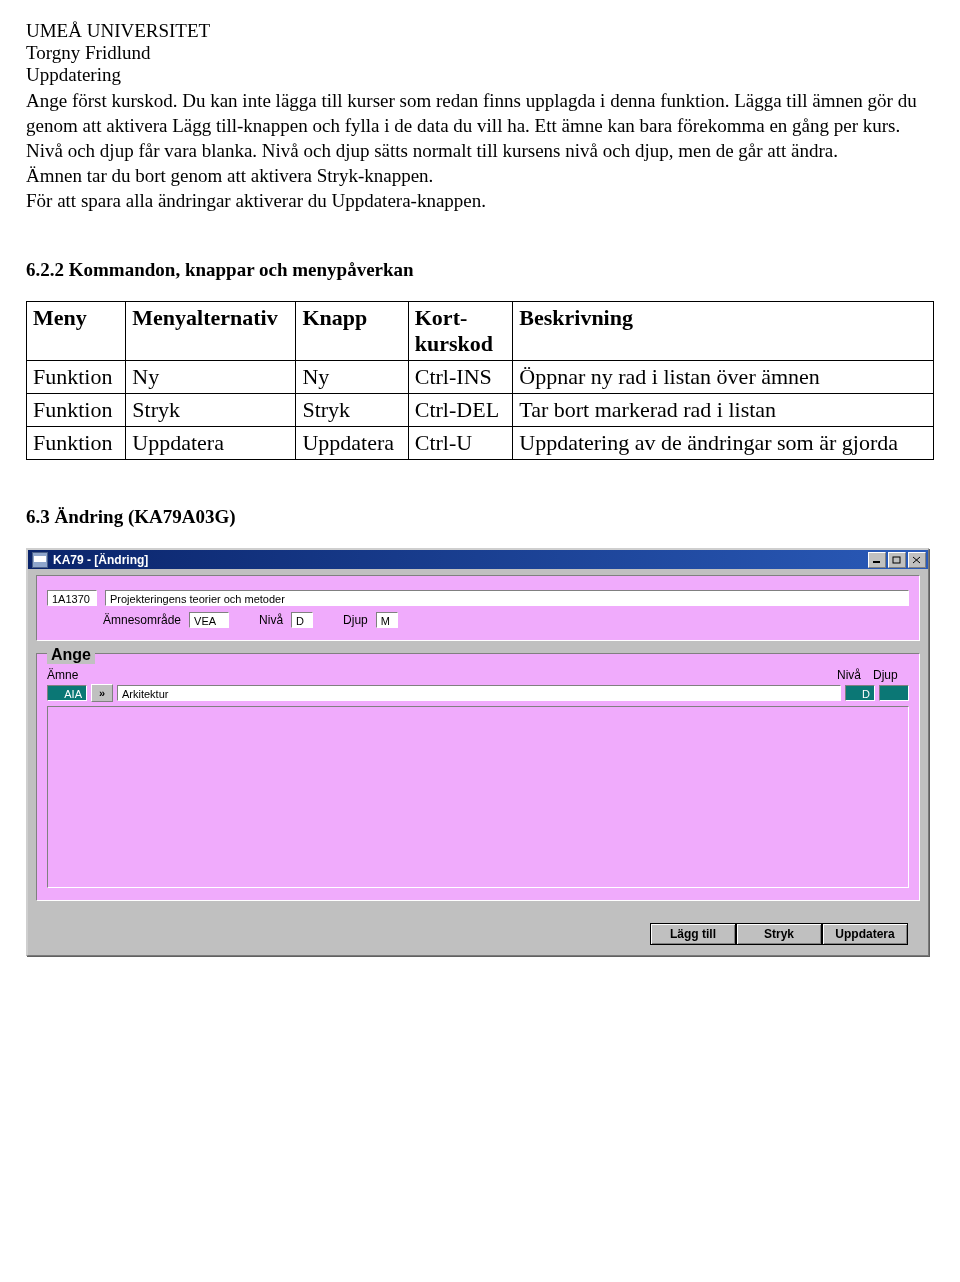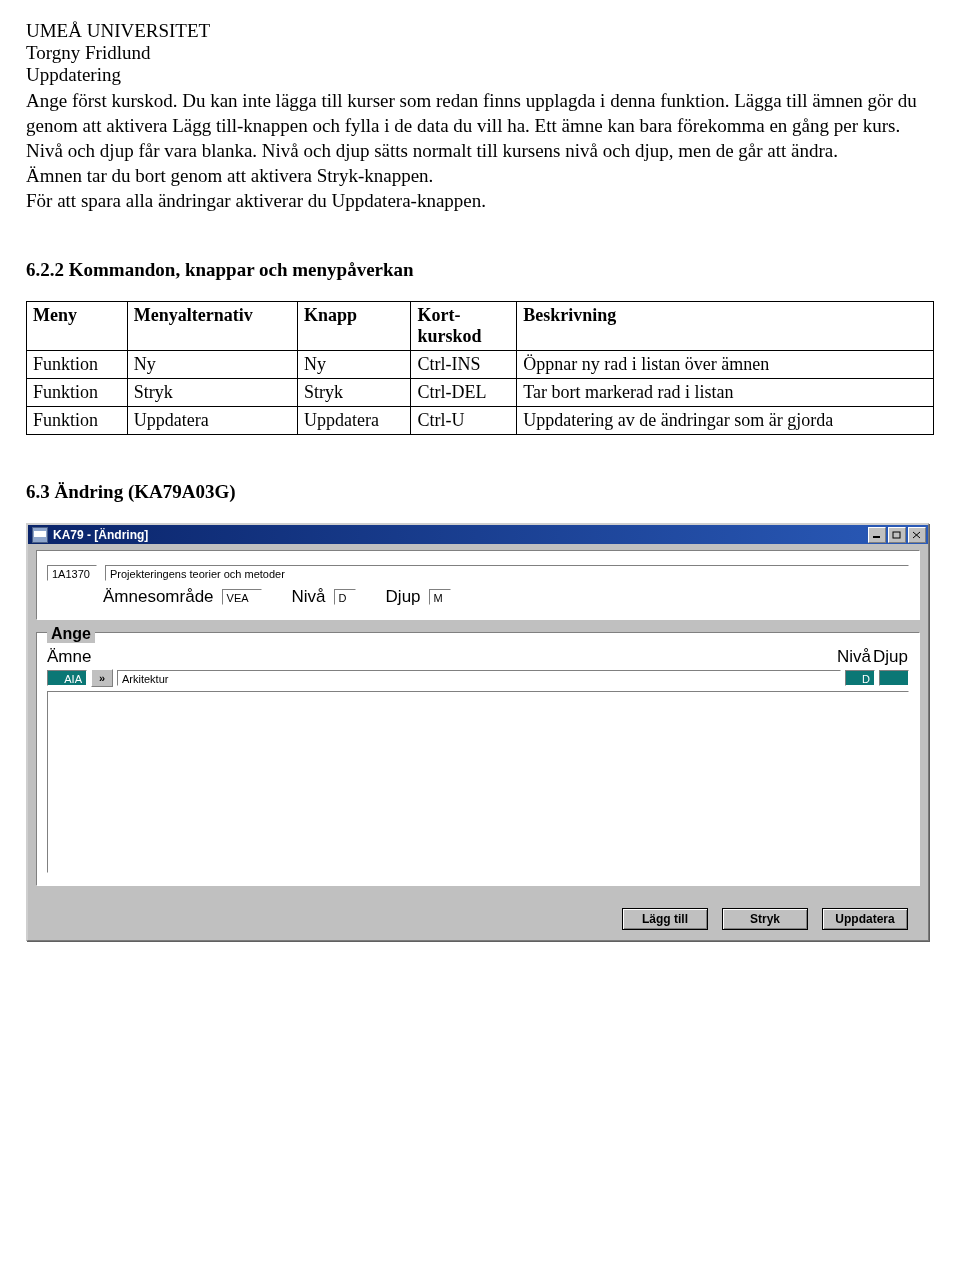--- a/index.html
+++ b/index.html
@@ -27,21 +27,21 @@
   }
   h3.sec {
     font-weight: bold;
     font-size: 19px;
     margin: 46px 0 20px 0;
   }
   table.cmd {
     border-collapse: collapse;
     width: 100%;
     font-family: "Times New Roman", Times, serif;
-    font-size: 18px;
+    font-size: 22px;
     margin-top: 3px;
   }
   table.cmd th, table.cmd td {
     border: 1px solid #000;
     padding: 3px 6px;
     text-align: left;
     vertical-align: top;
   }
   table.cmd th {
     font-weight: bold;
@@ -94,21 +94,21 @@
   .client-area {
     background: #c0c0c0;
     padding: 6px 8px 10px 8px;
   }
   .panel {
     border: 1px solid #808080;
     border-bottom-color:#fff;border-right-color:#fff;
     position: relative;
     padding: 14px 10px 12px 10px;
     margin-bottom: 12px;
-    background: #ffffff;
+    background: #f0abfc;
   }
   .panel .legend {
     position: absolute;
     top: -8px;
     left: 10px;
     background: #c0c0c0;
     padding: 0 4px;
     font-weight: bold;
     font-size: 16px;
   }
@@ -119,21 +119,21 @@
     height: 16px;
     padding: 1px 4px;
     font-size: 11px;
     font-family: Tahoma, Verdana, Arial, sans-serif;
     line-height: 14px;
     display: inline-block;
     box-sizing: border-box;
   }
   .inset-field.teal { background:#0b7775; color:#fff;text-align:right; }
   .row { display:flex; align-items:center; gap:6px; }
-  .label-sm { font-size:17px; }
+  .label-sm { font-size:12px; }
 
   
   .info-panel .row1 { margin-bottom: 6px; }
   .info-panel .row2 { padding-left: 56px; }
 
   
   .ange-panel .hdr-row {
     display:flex; align-items:flex-start; width:100%;
     margin-bottom:2px;
   }
@@ -155,21 +155,20 @@
   .ange-list {
     height: 180px;
     margin-top: 4px;
     border:1px solid #808080;
     border-bottom-color:#fff;border-right-color:#fff;
   }
 
   .bottom-buttons {
     display:flex;
     justify-content:flex-end;
-    gap:14px;
     padding: 10px 12px 0 0;
   }
   .action-btn {
     min-width:86px;
     height:22px;
     background:#c0c0c0;
     border:1px solid #000;
     font-size:12px;
     font-weight:bold;
     font-family: Tahoma, Verdana, Arial, sans-serif;

